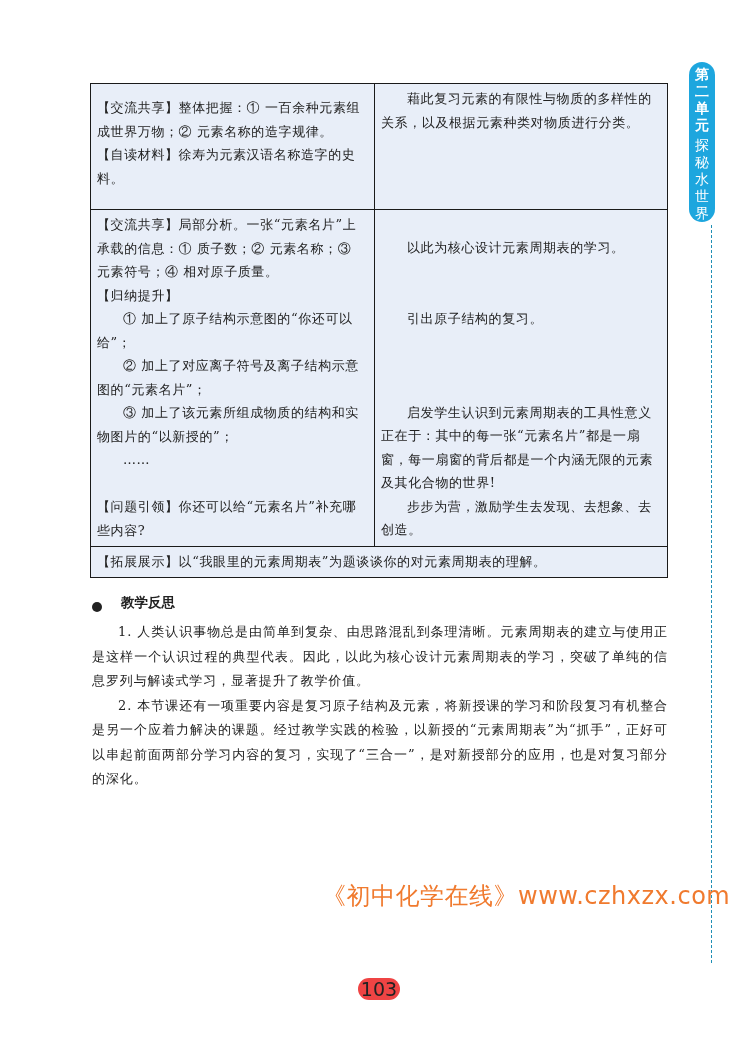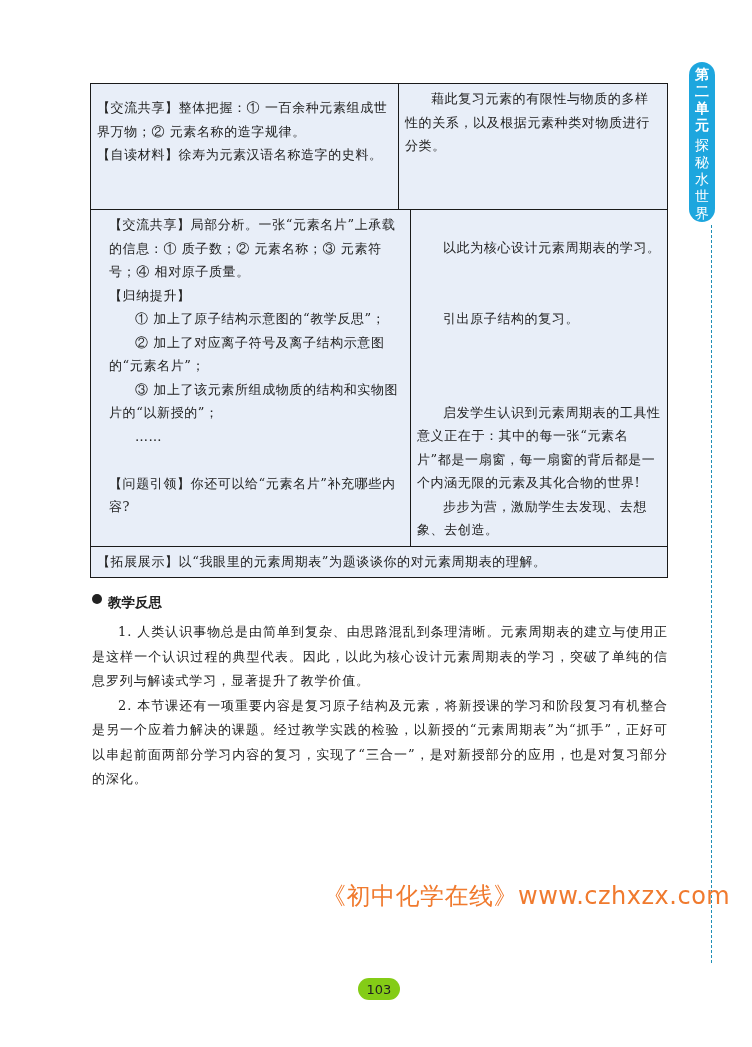--- a/index.html
+++ b/index.html
@@ -7,49 +7,49 @@
     width:752px; height:1047px; background:#ffffff; position:relative; overflow:hidden;
     font-family: "DejaVu Serif", "Liberation Serif", serif; color:#222;
   }
   .table {
     position:absolute; left:90px; top:83px; width:578px;
     border:1.5px solid #1a1a1a; box-sizing:border-box; background:#e8eef8;
   }
   .row { display:flex; border-bottom:1.5px solid #1a1a1a; box-sizing:border-box; }
   .row:last-child { border-bottom:none; }
   .cell { box-sizing:border-box; font-size:13px; line-height:23.5px; letter-spacing:0.6px; }
-  .left { width:308px; border-right:1.5px solid #1a1a1a; padding:9px 6px 6px 6px; }
+  .left { width:284px; border-right:1.5px solid #1a1a1a; padding:9px 6px 6px 6px; }
   .right { flex:1; padding:3px 6px 6px 6px; }
   .full { width:100%; padding:3px 8px 3px 6px; }
   .p { margin:0; }
   .ind { text-indent:26px; }
   .gap { height:23.5px; }
   .section-title {
     position:absolute; left:92px; top:594px; font-family:"DejaVu Sans","Liberation Sans",sans-serif;
-    font-size:13.5px; font-weight:bold; color:#222; display:flex; align-items:flex-start; gap:6px;
+    font-size:13.5px; font-weight:bold; color:#222; display:flex; align-items:flex-end; gap:19px;
   }
   .bullet { width:10px; height:10px; border-radius:50%; background:#222; display:inline-block; }
   .reflect { position:absolute; left:92px; top:620px; width:576px; font-size:13px; line-height:24.5px; letter-spacing:0.9px; }
   .reflect p { margin:0; text-indent:26px; text-align:justify; }
   .side-tab {
     position:absolute; left:689px; top:62px; width:26px; height:160px; background:#1da6de;
     border-radius:13px; color:#fff; display:flex; flex-direction:column; align-items:center;
     font-size:14px; line-height:17px; padding-top:4px; box-sizing:border-box;
   }
   .side-tab .bold { font-weight:bold; }
   .side-tab .sp { height:6px; }
   .dash { position:absolute; left:711px; top:225px; width:0; height:738px; border-left:1.5px dashed #1e8fb5; }
   .watermark {
     position:absolute; left:322px; top:880px; font-size:24px; color:#f07a2e;
     font-family:"DejaVu Sans","Liberation Sans",sans-serif; letter-spacing:0.5px;
   }
   .page-num {
     position:absolute; left:358px; top:978px; width:42px; height:22px; border-radius:11px;
-    background:#84cc16; color:#222; font-family:"DejaVu Sans","Liberation Sans",sans-serif;
-    font-size:13px; display:flex; align-items:center; justify-content:center;
+    background:#ef4444; color:#222; font-family:"DejaVu Sans","Liberation Sans",sans-serif;
+    font-size:19px; display:flex; align-items:center; justify-content:center;
   }
 </style>
 </head>
 <body>
 
 <div class="side-tab">
   <span class="bold">第</span>
   <span class="bold">二</span>
   <span class="bold">单</span>
   <span class="bold">元</span>
@@ -66,25 +66,25 @@
   <div class="row" style="height:126px;">
     <div class="cell left" style="padding-top:12px;">
       <p class="p">【交流共享】整体把握：① 一百余种元素组成世界万物；② 元素名称的造字规律。</p>
       <p class="p">【自读材料】徐寿为元素汉语名称造字的史料。</p>
     </div>
     <div class="cell right">
       <p class="p ind">藉此复习元素的有限性与物质的多样性的关系，以及根据元素种类对物质进行分类。</p>
     </div>
   </div>
 
-  <div class="row" style="height:337px;padding-left:12px;">
+  <div class="row" style="height:337px;">
     <div class="cell left" style="padding-top:3px;">
       <p class="p">【交流共享】局部分析。一张“元素名片”上承载的信息：① 质子数；② 元素名称；③ 元素符号；④ 相对原子质量。</p>
       <p class="p">【归纳提升】</p>
-      <p class="p ind">① 加上了原子结构示意图的“教学反思”；</p>
+      <p class="p ind">① 加上了原子结构示意图的“你还可以给”；</p>
       <p class="p ind">② 加上了对应离子符号及离子结构示意图的“元素名片”；</p>
       <p class="p ind">③ 加上了该元素所组成物质的结构和实物图片的“以新授的”；</p>
       <p class="p ind">……</p>
       <div class="gap"></div>
       <p class="p">【问题引领】你还可以给“元素名片”补充哪些内容?</p>
     </div>
     <div class="cell right" style="padding-top:26px;">
       <p class="p ind">以此为核心设计元素周期表的学习。</p>
       <div class="gap"></div>
         <div class="gap"></div>

